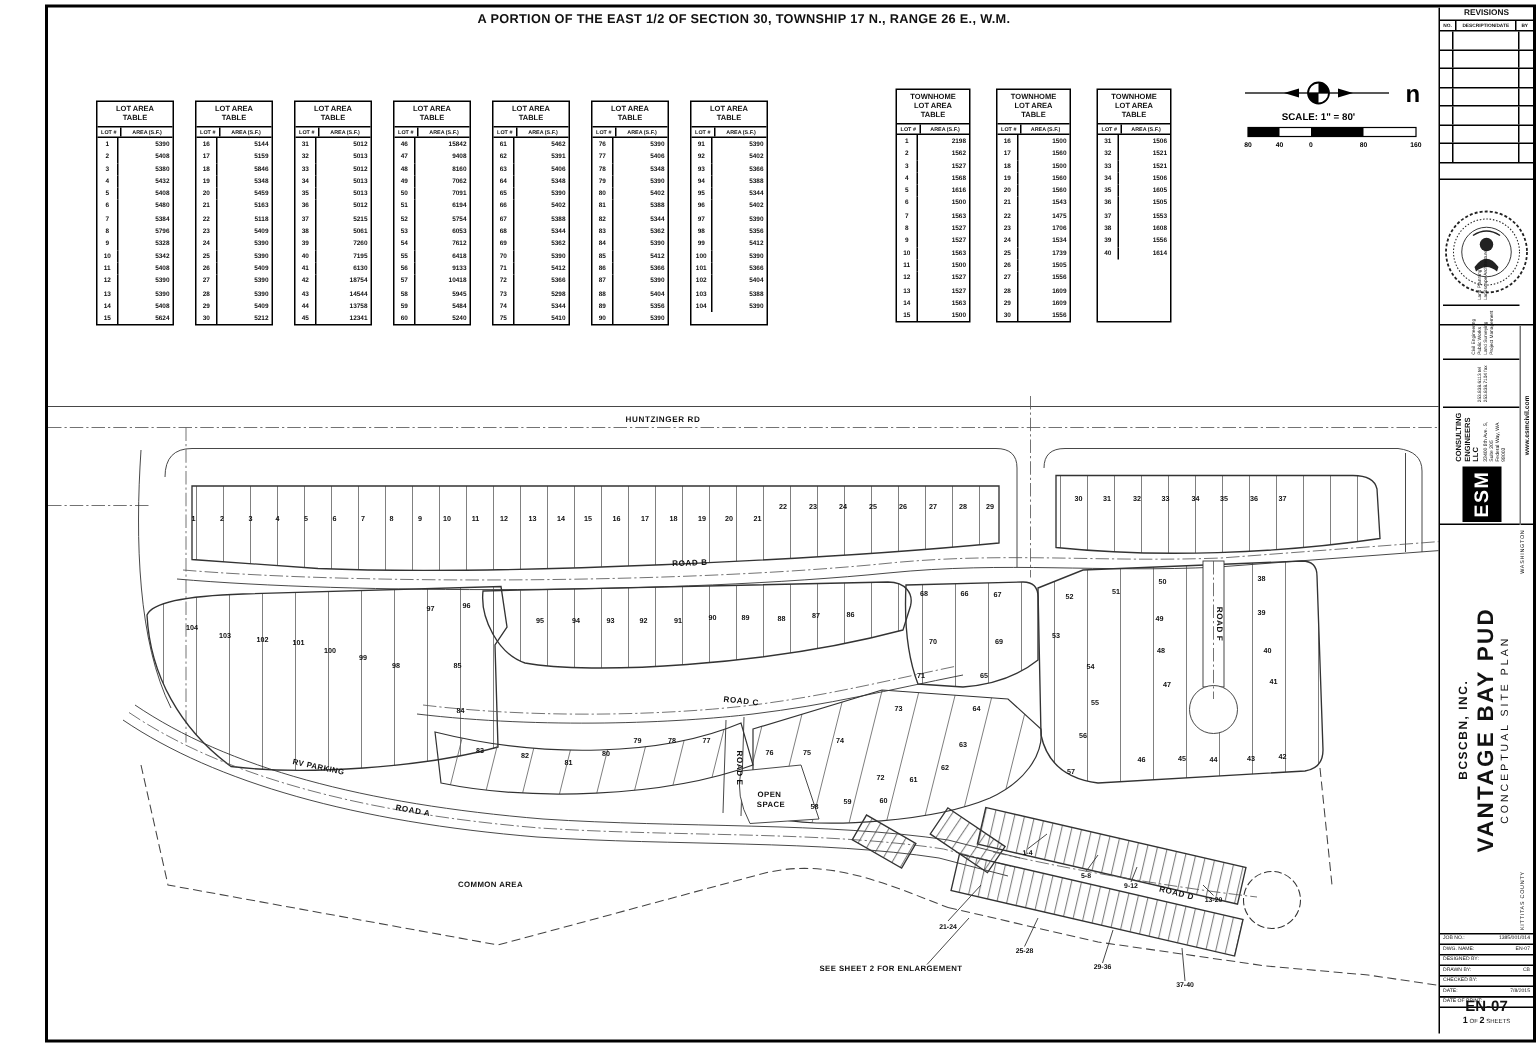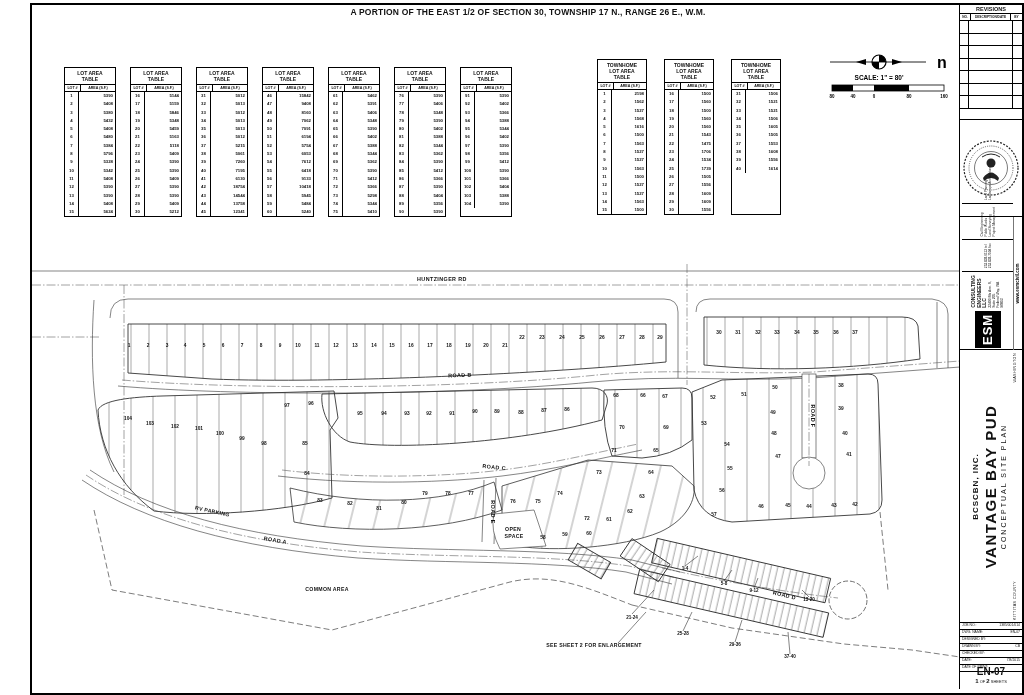--- a/index.html
+++ b/index.html
@@ -1,18 +1,18 @@
 <!DOCTYPE html>
 <html><head>
 <meta charset="utf-8">
 <style>
   html,body{margin:0;padding:0;background:#fff;}
   body{width:1024px;height:695px;position:relative;font-family:"Liberation Sans",sans-serif;color:#111;overflow:hidden;}
   .sheet{position:absolute;left:30px;top:3px;width:990px;height:688px;border:2px solid #000;background:#fff;}
-  .ptitle{position:absolute;left:0;top:2px;width:928px;text-align:center;font-size:8.5px;font-weight:700;letter-spacing:.2px;margin-left:32px;}
+  .ptitle{position:absolute;left:0;top:2px;width:928px;text-align:center;font-size:8.5px;font-weight:700;letter-spacing:.2px;}
 
   
   .tables{position:absolute;display:flex;}
   #lot-tables{left:32px;top:62px;gap:14px;}
   #th-tables{left:565px;top:54px;gap:17px;}
   .ltable{width:50px;border:1px solid #000;background:#fff;font-weight:700;}
   #th-tables .ltable{width:48px;}
   .lt-title{border-bottom:1px solid #000;text-align:center;font-size:5px;line-height:6px;padding:2px 1px;white-space:pre-line;}
   .lt-head{display:flex;border-bottom:1px solid #000;font-size:3.6px;}
   .lt-head span{padding:1px;}

